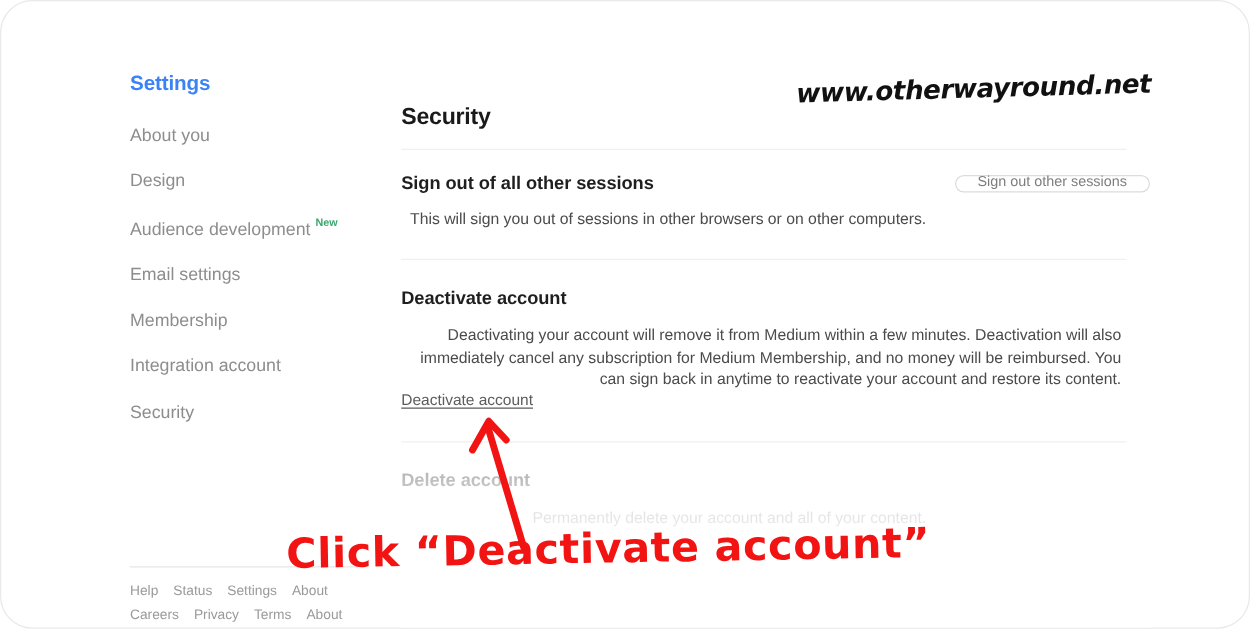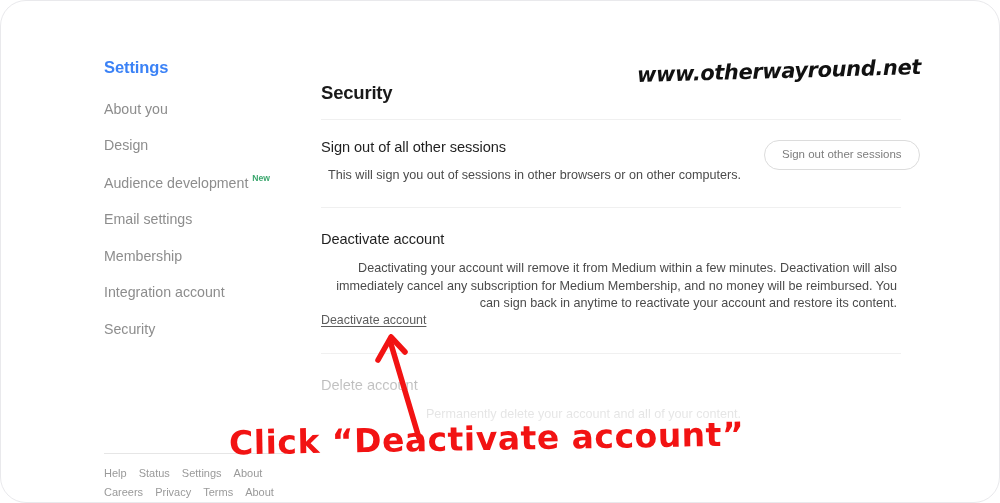--- a/index.html
+++ b/index.html
@@ -118,42 +118,42 @@
     background: #f0f0f0;
   }
   #hr-1 { top: 118px; }
   #hr-2 { top: 206px; }
   #hr-3 { top: 352px; }
 
   .section-title {
     position: absolute;
     left: 0;
     font-size: 14.6px;
-    font-weight: normal;
+    font-weight: bold;
     color: #1f1f1f;
     line-height: 1;
     letter-spacing: -0.05px;
   }
   .section-body {
     position: absolute;
     left: 0;
     font-size: 12.6px;
     color: #4b4b4b;
     line-height: 17.5px;
     text-align: right;
   }
 
   #signout-title { top: 139px; }
   #signout-body  { top: 166px; width: 420px; }
 
   #signout-btn {
     position: absolute;
     left: 443px;
     top: 139px;
-    padding: 8px 17px;
+    padding: 0 17px;
     border: 1px solid #dcdcdc;
     border-radius: 20px;
     background: #ffffff;
     color: #7d7d7d;
     font-size: 11.5px;
     font-family: "Liberation Sans", sans-serif;
     line-height: 1;
     white-space: nowrap;
     cursor: pointer;
   }

